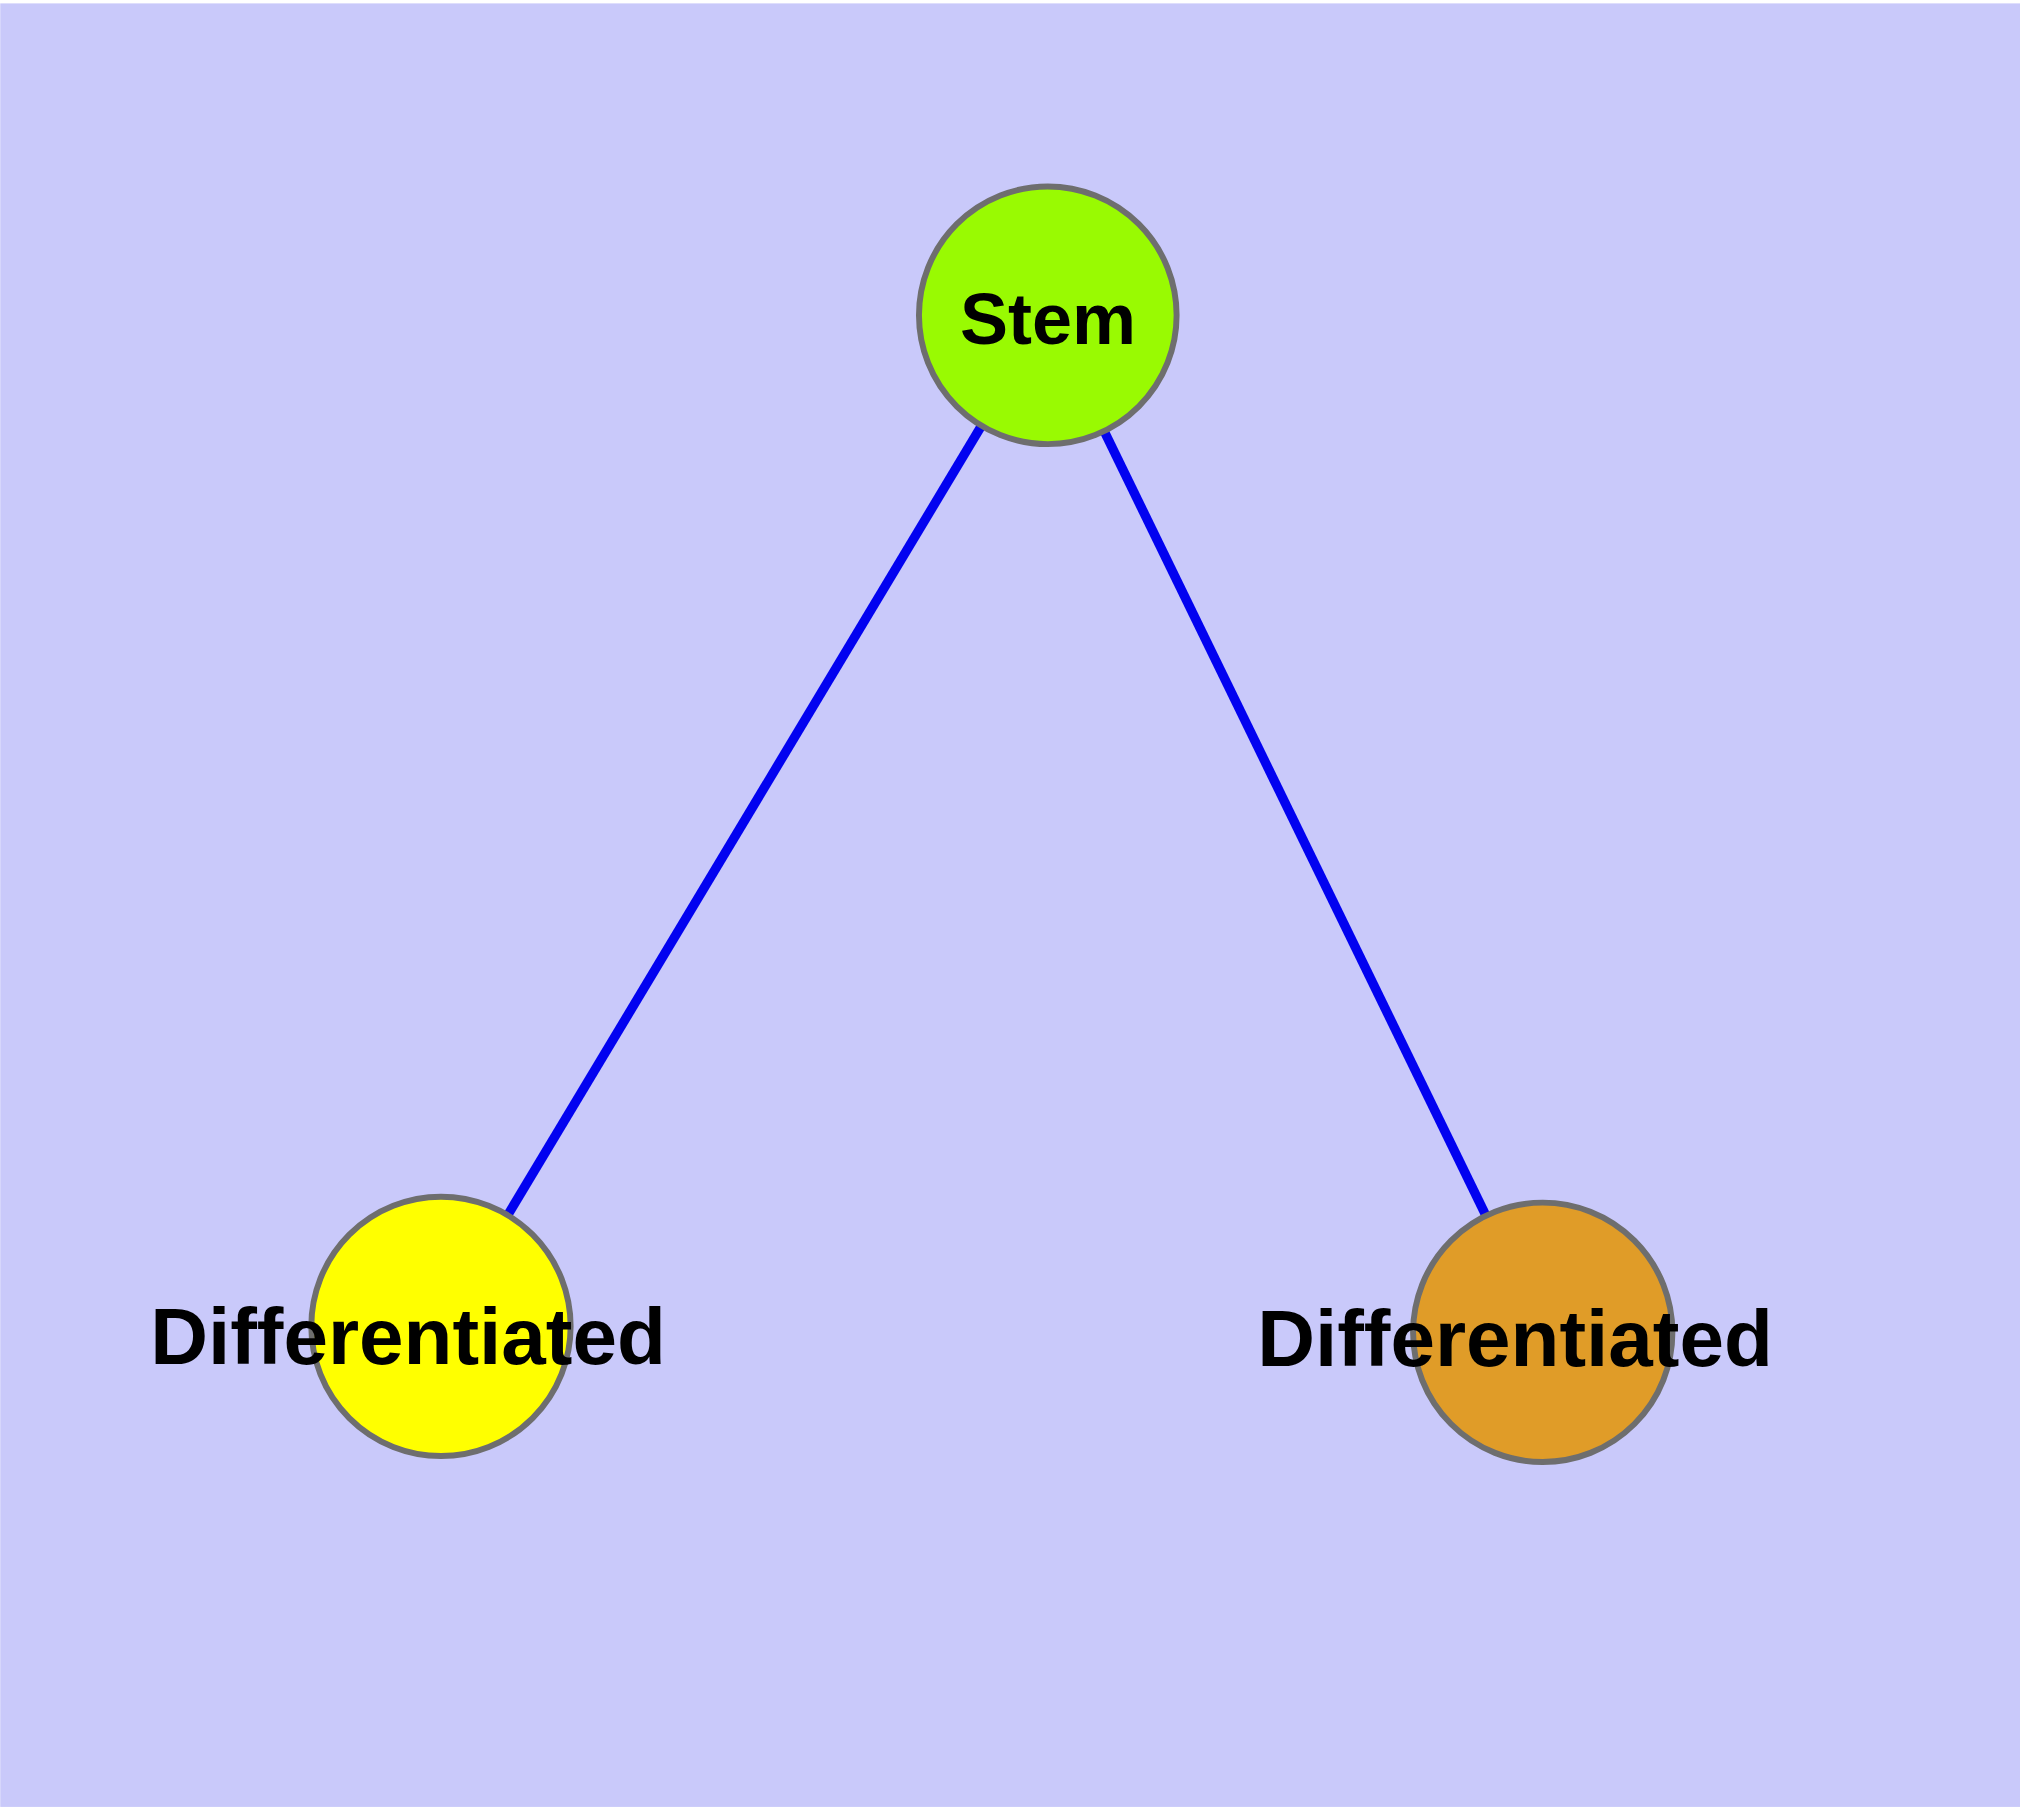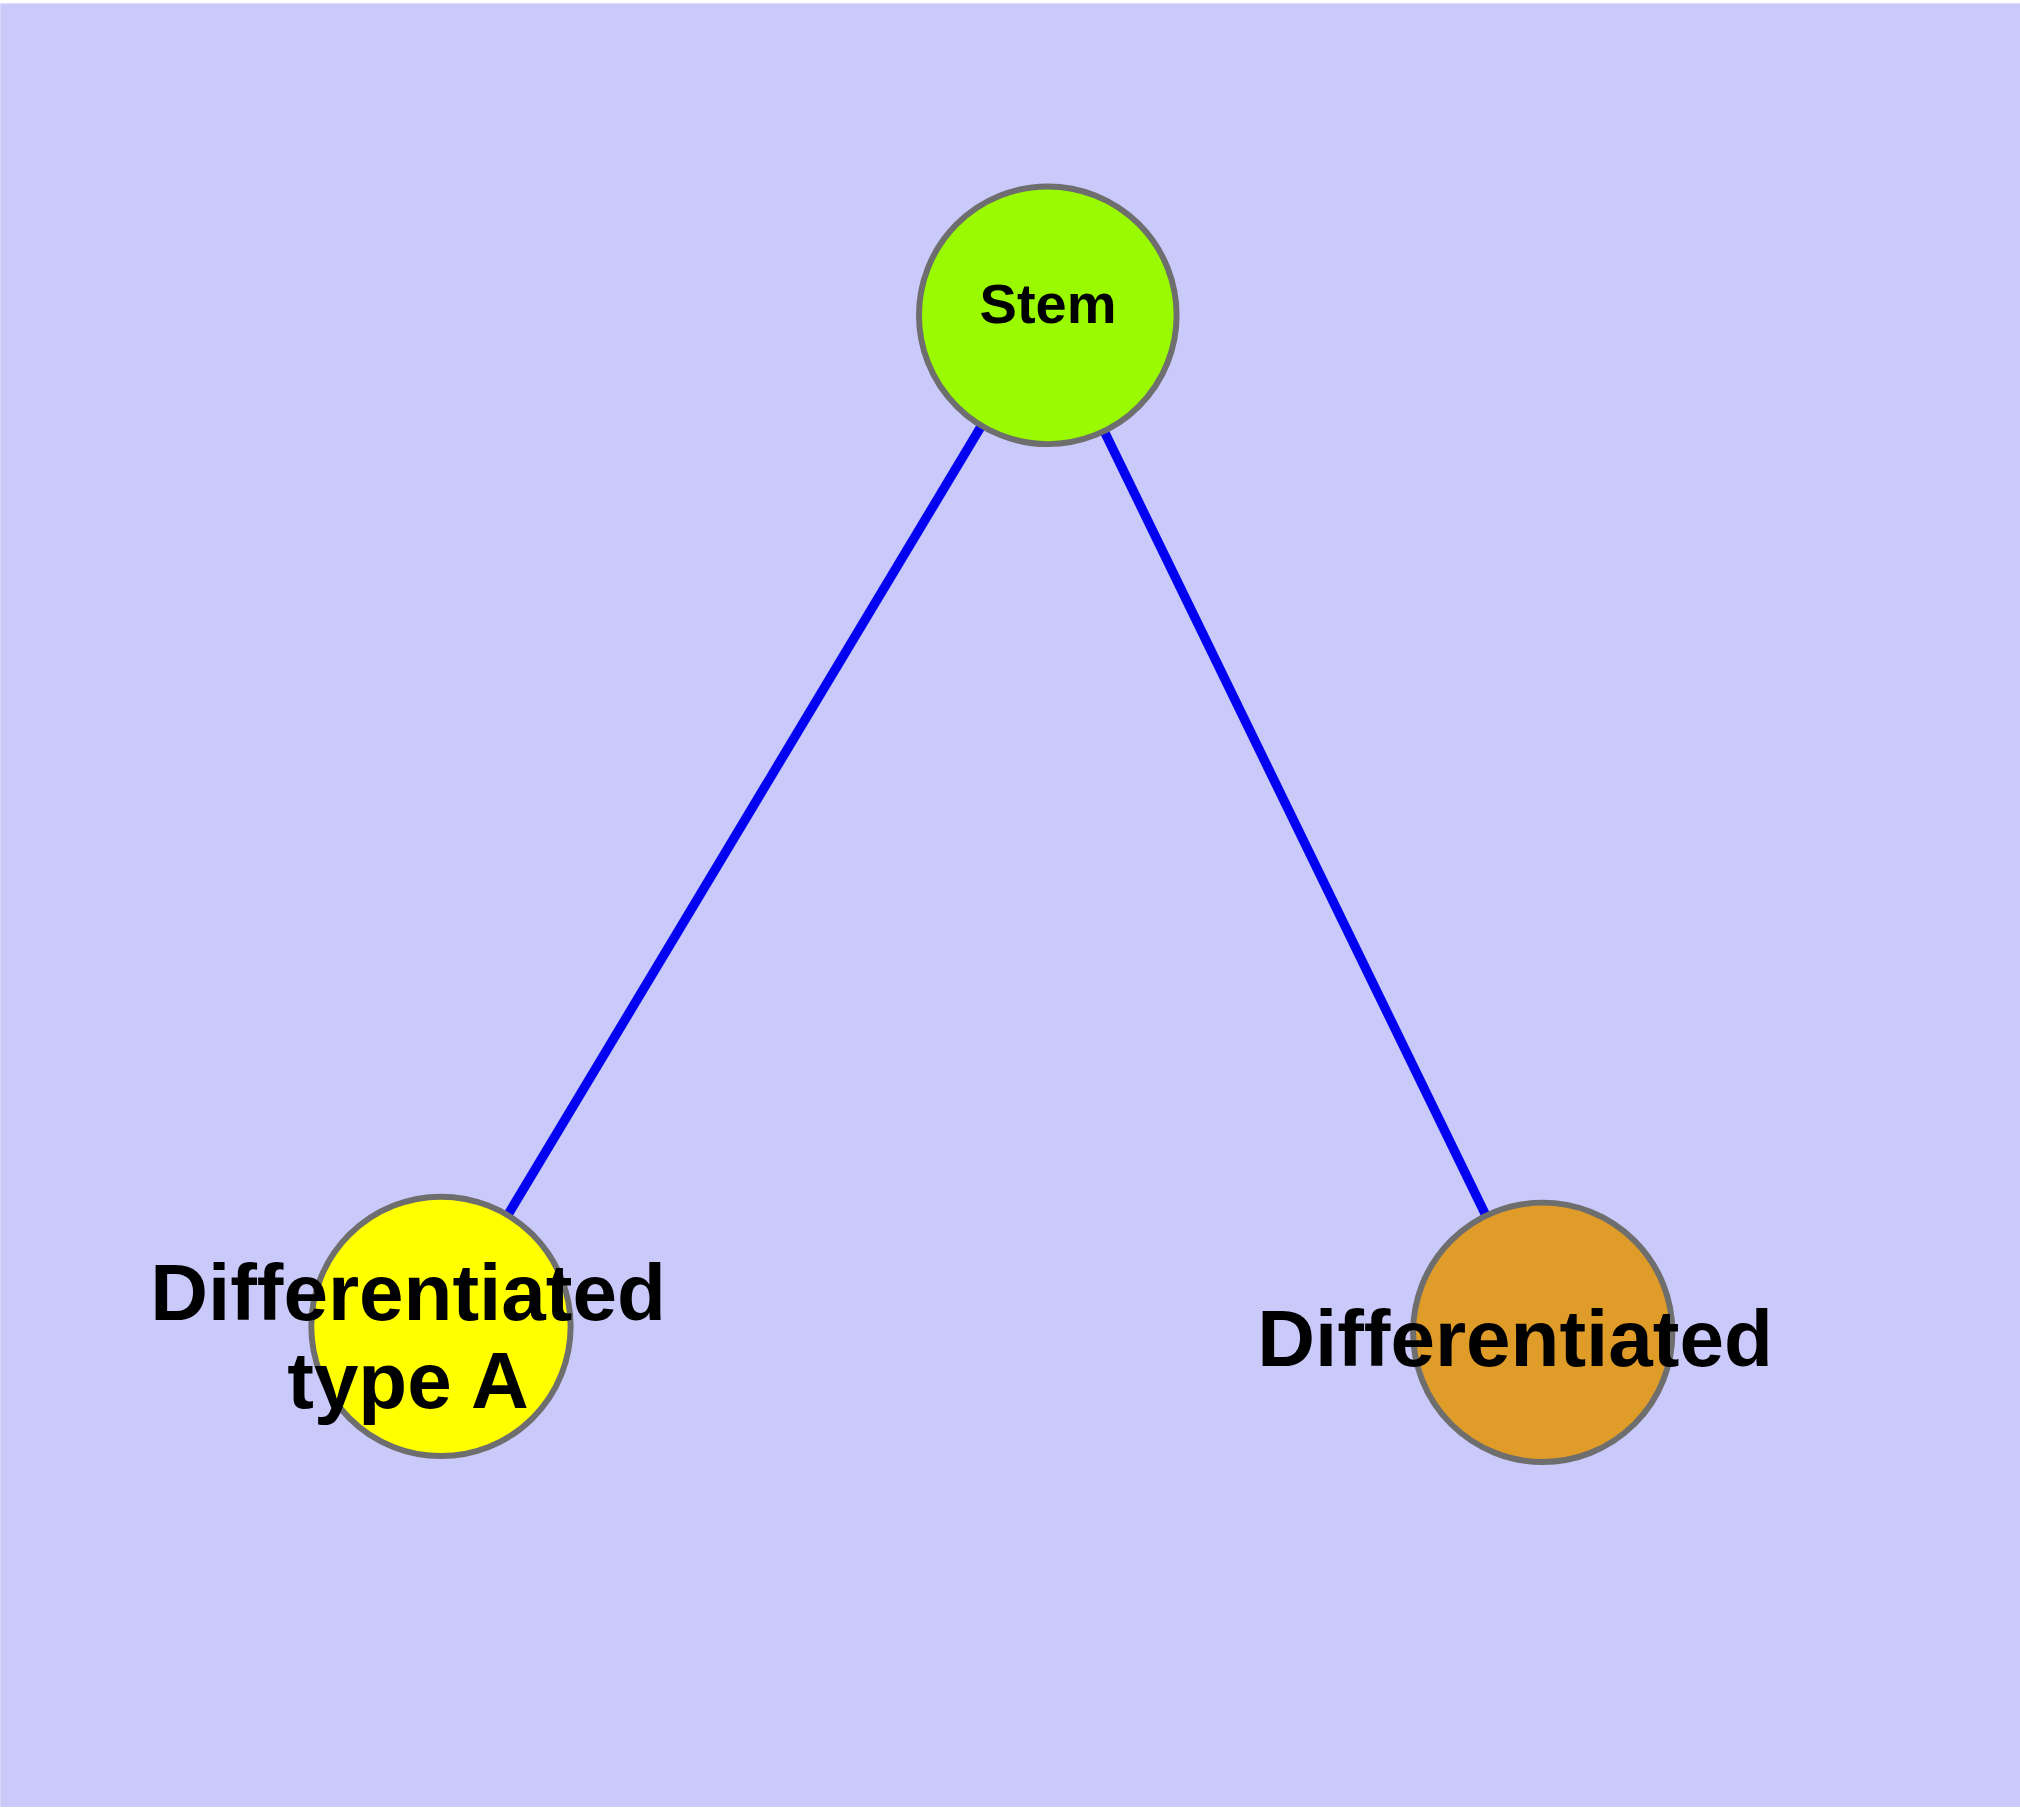--- a/index.html
+++ b/index.html
@@ -30,22 +30,22 @@
     transform: translate(-50%, -50%);
     color: #000000;
     font-weight: bold;
     text-align: center;
     white-space: nowrap;
     line-height: 1.1;
     z-index: 3;
   }
   .label-stem {
     left: 1048px;
-    top: 304px;
-    font-size: 56px;
+    top: 320px;
+    font-size: 72px;
   }
   .label-a {
     left: 408px;
     top: 1337px;
     font-size: 80px;
   }
   .label-b {
     left: 1515px;
     top: 1339px;
     font-size: 80px;
@@ -67,21 +67,20 @@
 
     <circle cx="520" cy="1565" r="153" stroke-width="7" fill="#FFFF00" stroke="#6E6E6E"></circle>
 
     <circle cx="1820" cy="1572" r="153" stroke-width="7" fill="#E09C28" stroke="#6E6E6E"></circle>
   </svg>
 
   <div class="node-label label-stem">Stem</div>
 
   <div class="node-label label-a">
     <div>Differentiated</div>
-    <div>type A</div>
   </div>
 
   <div class="node-label label-b">
     <div>Differentiated</div>
   </div>
 
 </div>
 
 
 </body></html>

